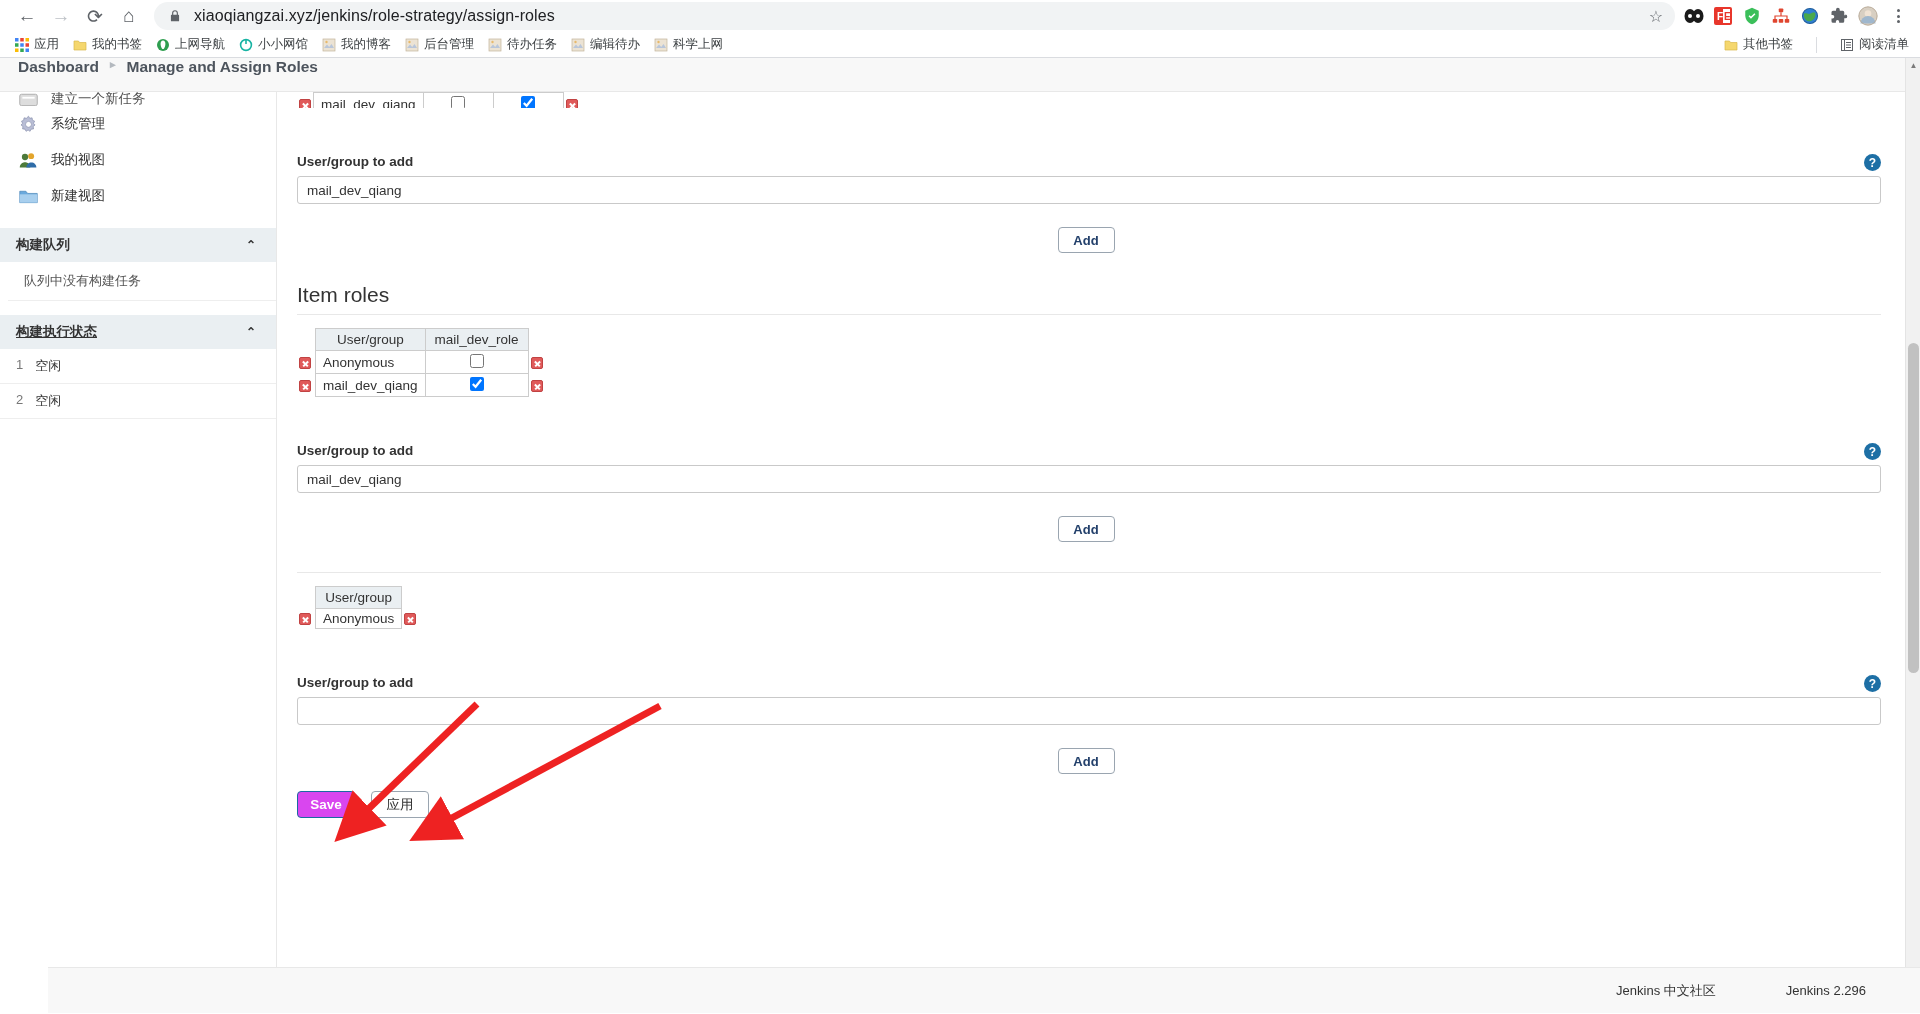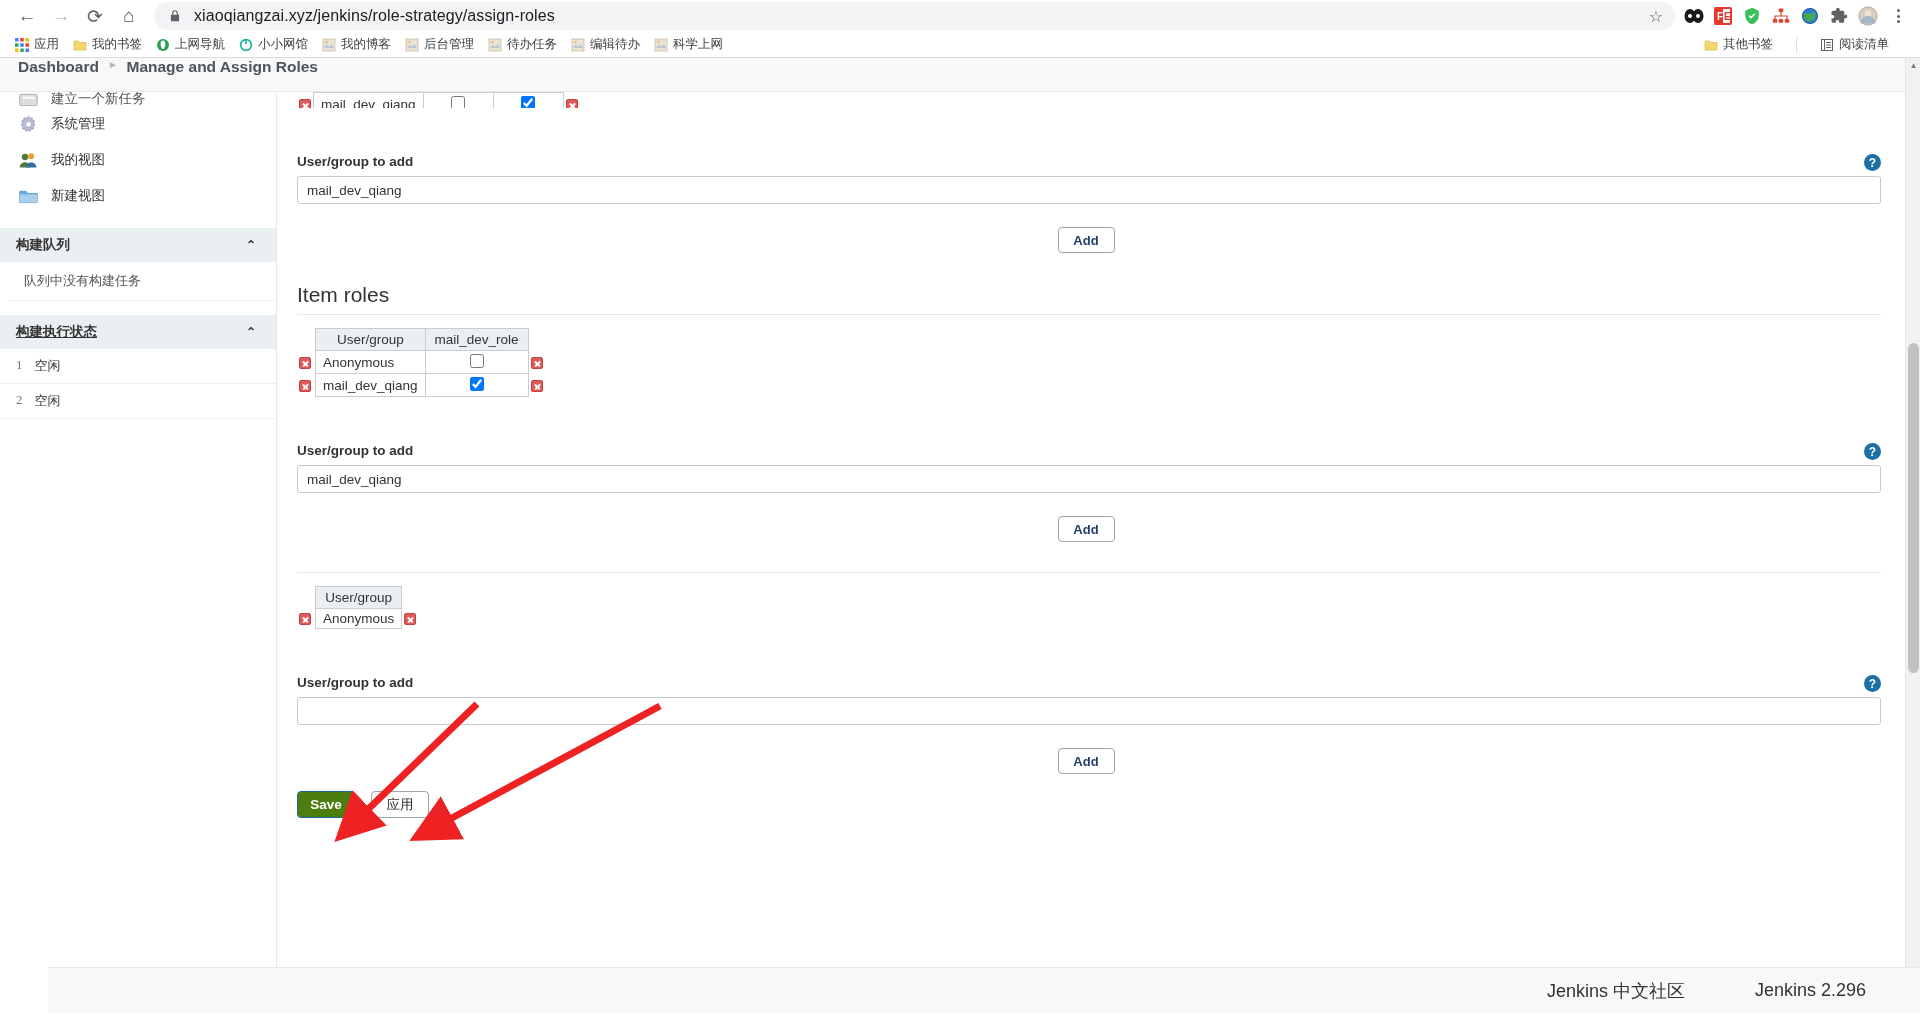--- a/index.html
+++ b/index.html
@@ -64,21 +64,21 @@
   }
   .bm {
     display:flex; align-items:center;
     gap:5px; padding:2px 7px;
     font-size:12.5px; color:#3c4043;
     cursor:pointer; white-space:nowrap;
     border-radius:4px;
   }
   .bm-icon { width:14px; height:14px; flex:0 0 auto; display:block; }
   .bm-right {
-    position:absolute; right:24px;
+    position:absolute; right:4px;
     display:flex; align-items:center; gap:10px;
   }
   .bm-sep { width:1px; height:16px; background:#dadce0; margin:0 6px; }
 
   
   .page {
     position:relative;
     height:calc(1014px - 59px);
     background:#fff;
   }
@@ -97,21 +97,20 @@
 
   .body-row { display:flex; height:calc(100% - 34px - 46px); }
 
   
   .sidebar {
     width:277px; flex:0 0 277px;
     background:#fff;
     border-right:1px solid #e8e8e8;
     position:relative;
     overflow:hidden;
-    font-family:Liberation Serif, serif;
   }
   .side-item {
     display:flex; align-items:center;
     height:36px; padding-left:18px;
     gap:12px; cursor:pointer;
     font-size:13.5px; color:#333;
   }
   .side-item.cut { height:14px; overflow:hidden; opacity:.85; }
   .side-ico { width:21px; height:21px; flex:0 0 auto; }
   .side-section {
@@ -210,21 +209,21 @@
   .btn-add {
     min-width:57px; height:26px;
     border:1px solid #9aa5b0; border-radius:4px;
     background:#fff; color:#23406b;
     font-size:13px; font-weight:bold;
     cursor:pointer; font-family:"Liberation Sans", sans-serif;
   }
   .btn-row { display:flex; gap:16px; margin-left:6px; }
   .btn-save {
     min-width:58px; height:27px;
-    background:#4d7c0f; border:1px solid #1a6aa2; border-radius:4px;
+    background:#d946ef; border:1px solid #1a6aa2; border-radius:4px;
     color:#fff; font-size:13.5px; font-weight:bold; cursor:pointer;
     font-family:"Liberation Sans", sans-serif;
   }
   .btn-apply {
     min-width:58px; height:27px;
     background:#fff; border:1px solid #9aa5b0; border-radius:4px;
     color:#333; font-size:13.5px; cursor:pointer;
     font-family:"Liberation Sans", sans-serif;
   }
 
@@ -236,21 +235,21 @@
   .arrows { position:absolute; left:0; top:0; pointer-events:none; }
 
   
   .footer {
     position:absolute; bottom:0; left:0; right:0;
     height:46px;
     background:#f8f8f8;
     border-top:1px solid #e8e8e8;
     display:flex; align-items:center; justify-content:flex-end;
     padding-right:54px; gap:70px;
-    font-size:18px; color:#333;margin-left:48px;
+    font-size:13px; color:#333;margin-left:48px;
   }
   .footer a { color:#333; text-decoration:none; cursor:pointer; }
 
   
   .vscroll {
     position:absolute; right:0; top:0; bottom:0; width:15px;
     background:#f1f1f1; border-left:1px solid #e4e4e4;
   }
   .vscroll .thumb {
     position:absolute; left:2px; width:11px;

